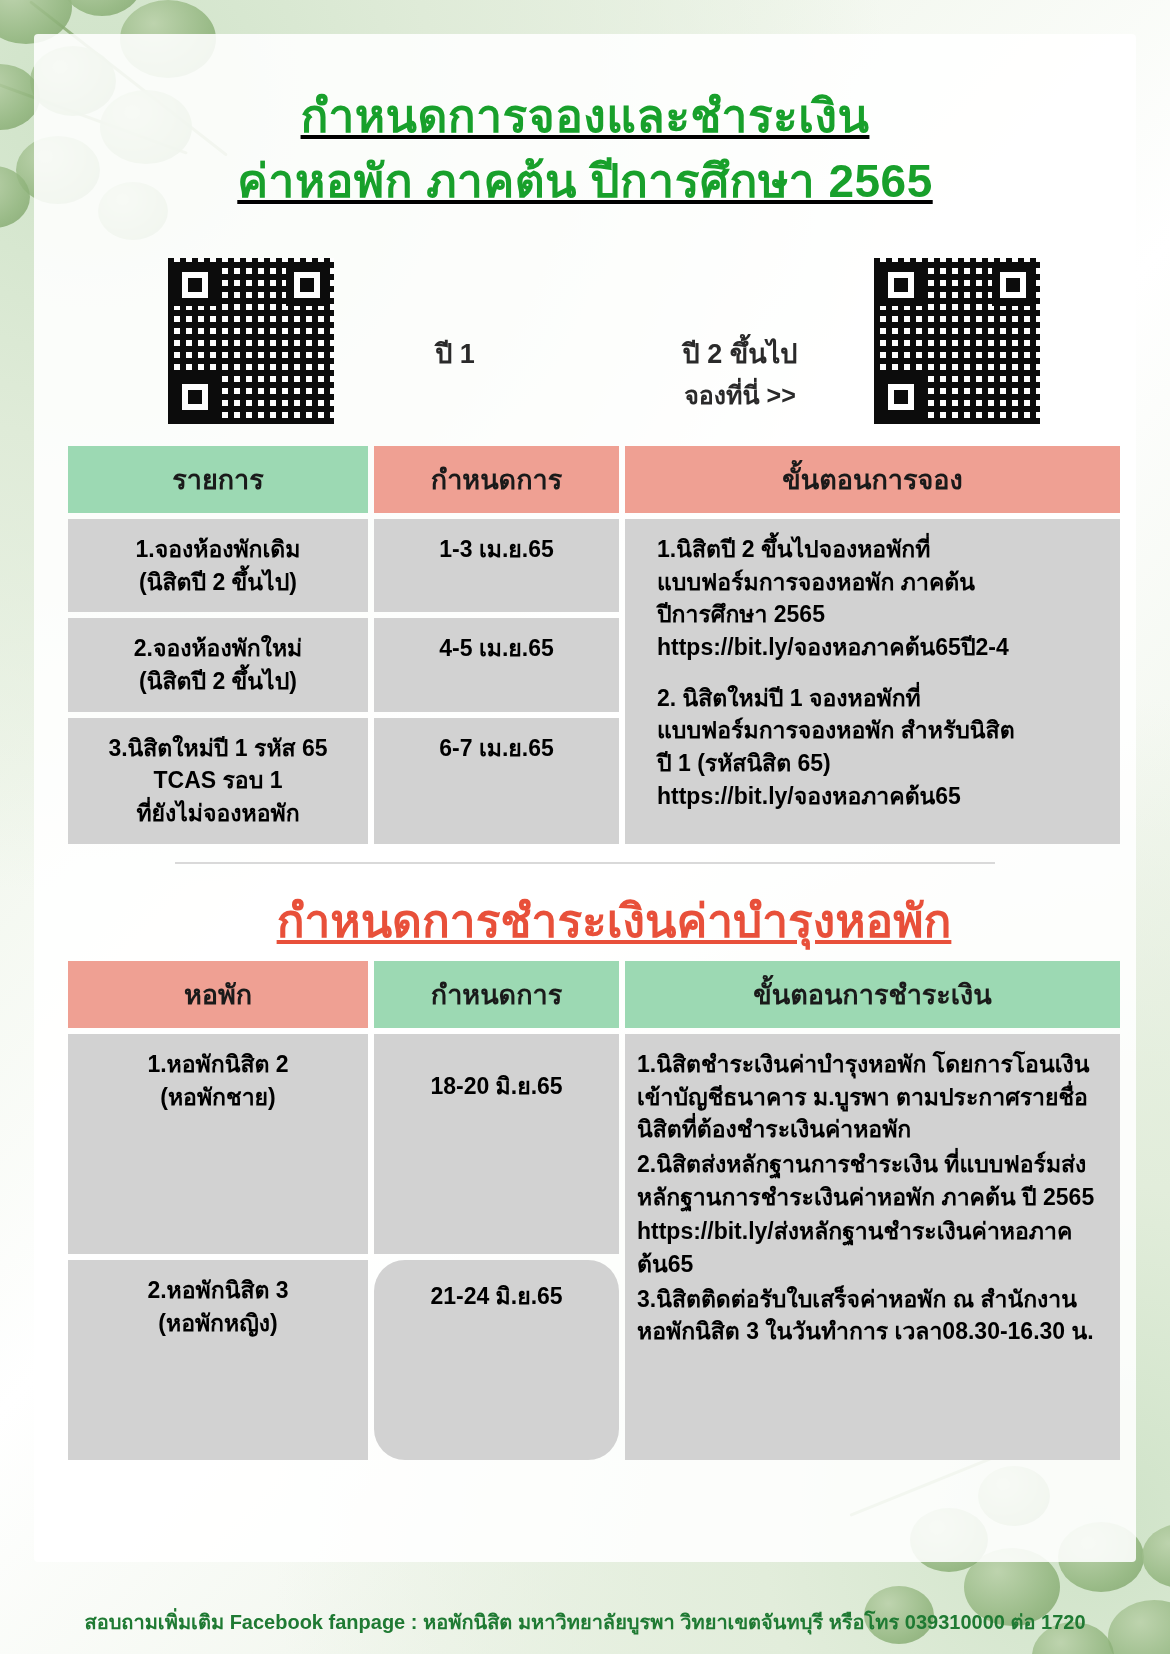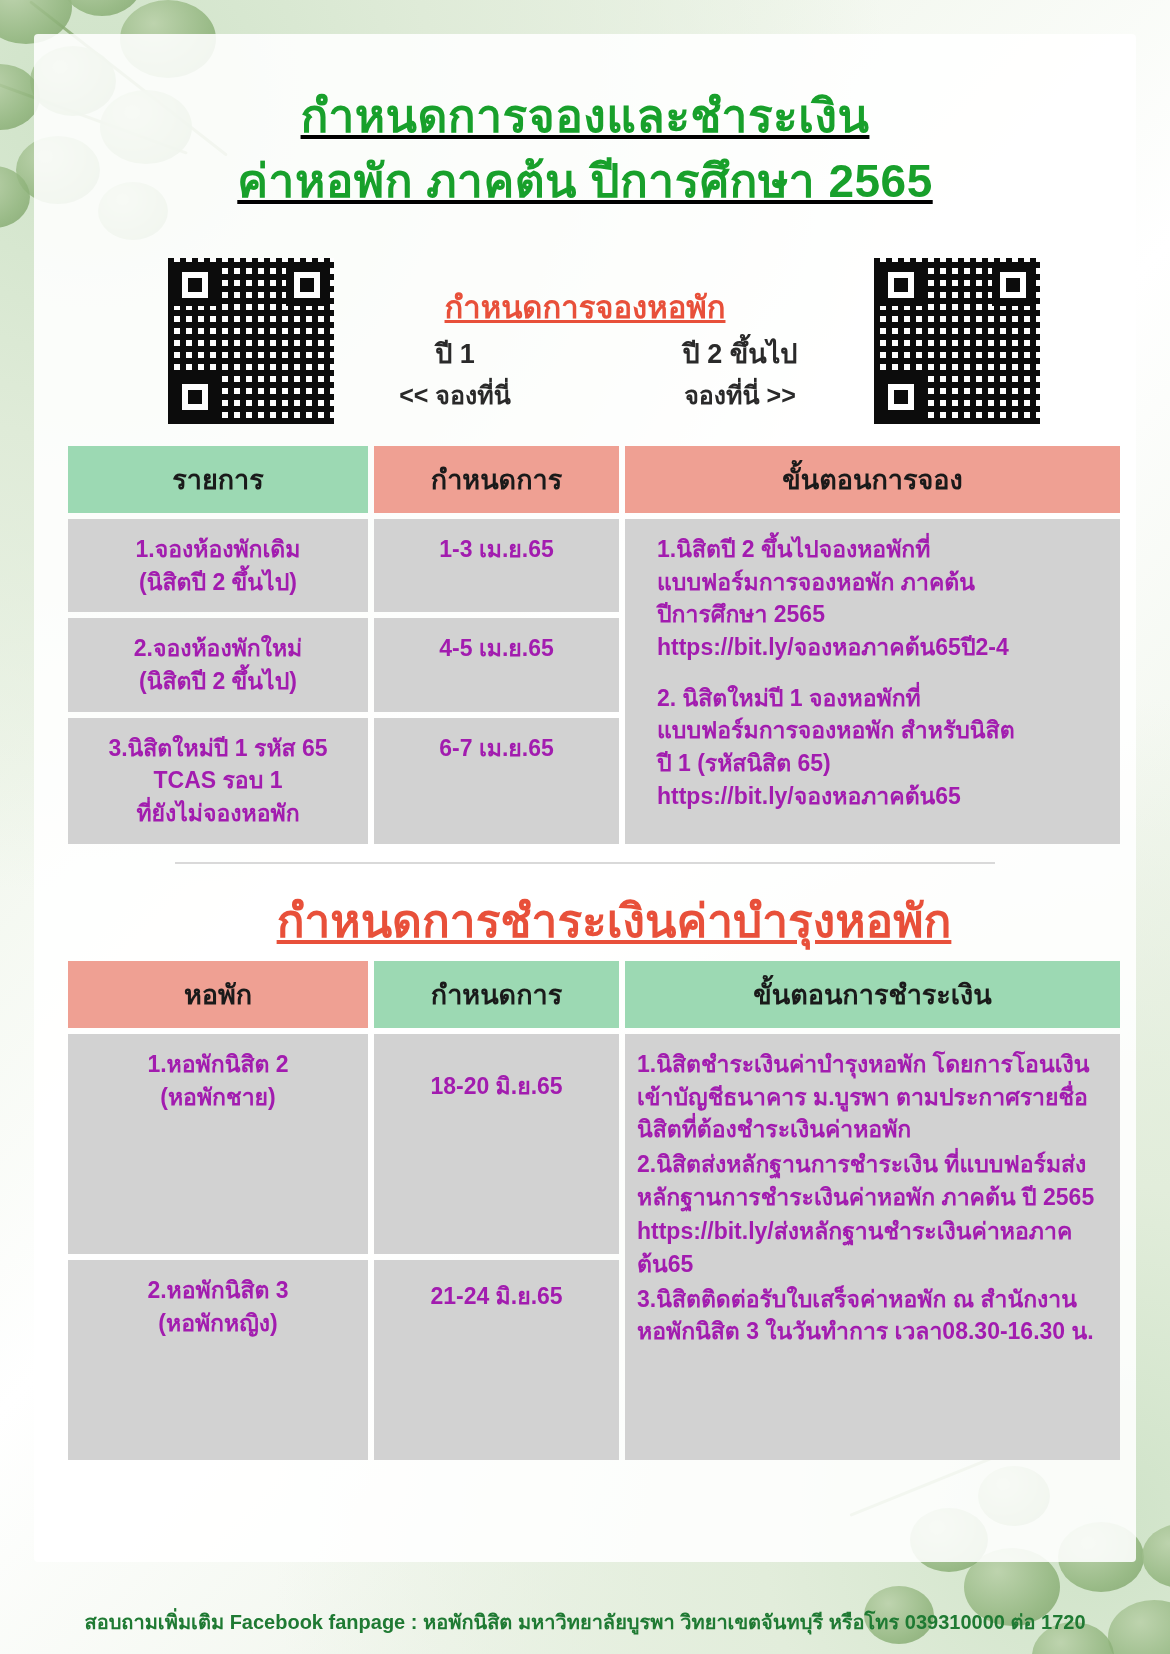--- a/index.html
+++ b/index.html
@@ -146,21 +146,21 @@
     text-align: center;
   }
   .th-green { background: #9cd9b3; }
   .th-pink  { background: #efa093; }
   table.sched td {
     background: #d2d2d2;
     vertical-align: top;
     padding: 14px 12px;
     font-size: 23px;
     line-height: 1.42;
-    color: #a21caf;
+    color: #000000;
   }
   td.col-item {
     text-align: center;
     font-weight: bold;
   }
   td.col-date {
     text-align: center;
     font-weight: bold;
     font-size: 32px;
     color: #1b8a2f;
@@ -263,25 +263,23 @@
       <div class="qr-finder f-tl"></div>
       <div class="qr-finder f-tr"></div>
       <div class="qr-finder f-bl"></div>
     </div>
     <div class="qr qr-right">
       <div class="qr-finder f-tl"></div>
       <div class="qr-finder f-tr"></div>
       <div class="qr-finder f-bl"></div>
     </div>
 
-    <div class="booking-head">กำหนดการจองหอพัก</div>
 
     <div class="year-col year-1">
       <div>ปี 1</div>
-      <div class="year-sub">&lt;&lt; จองที่นี่</div>
     </div>
 
     <div class="year-col year-2">
       <div>ปี 2 ขึ้นไป</div>
       <div class="year-sub">จองที่นี่ &gt;&gt;</div>
     </div>
   </div>
 
   <table class="sched" id="table-booking">
     <colgroup>
@@ -351,20 +349,20 @@
         <td class="pay-steps" rowspan="2">
           <div class="blk">1.นิสิตชำระเงินค่าบำรุงหอพัก โดยการโอนเงินเข้าบัญชีธนาคาร ม.บูรพา ตามประกาศรายชื่อนิสิตที่ต้องชำระเงินค่าหอพัก</div>
           <div class="blk">2.นิสิตส่งหลักฐานการชำระเงิน ที่แบบฟอร์มส่งหลักฐานการชำระเงินค่าหอพัก ภาคต้น ปี 2565</div>
           <div class="blk">https://bit.ly/ส่งหลักฐานชำระเงินค่าหอภาคต้น65</div>
           <div class="blk">3.นิสิตติดต่อรับใบเสร็จค่าหอพัก ณ สำนักงานหอพักนิสิต 3 ในวันทำการ เวลา08.30-16.30 น.</div>
         </td>
       </tr>
       <tr>
         <td class="col-item" style="white-space:pre-line;height:200px;">2.หอพักนิสิต 3
 (หอพักหญิง)</td>
-        <td class="col-date" style="vertical-align:top;padding-top:20px;">21-24 มิ.ย.65</td>
+        <td class="col-date" style="vertical-align:top;padding-top:20px;border-radius:31px;">21-24 มิ.ย.65</td>
       </tr>
     </tbody>
   </table>
 
   <div class="footer">สอบถามเพิ่มเติม Facebook fanpage : หอพักนิสิต มหาวิทยาลัยบูรพา วิทยาเขตจันทบุรี หรือโทร 039310000 ต่อ 1720</div>
 
 </div>
 
 </body></html>

